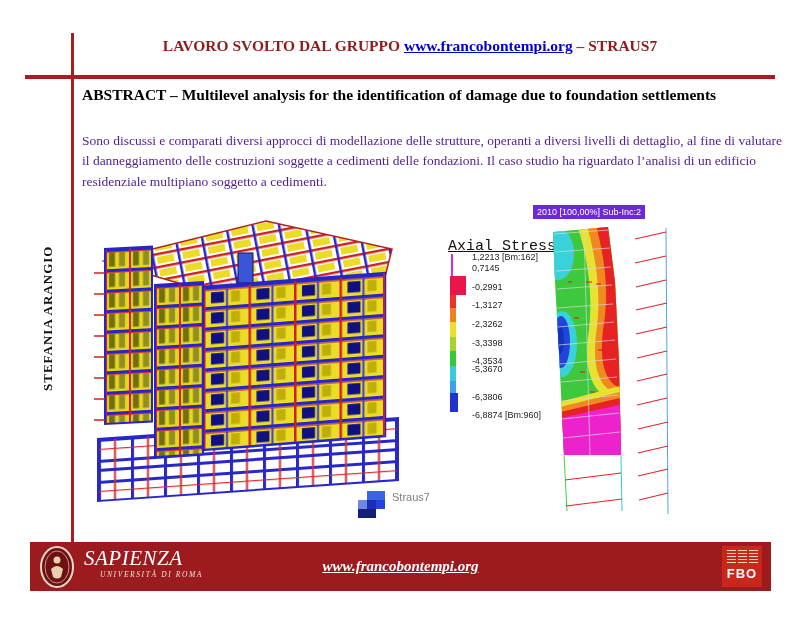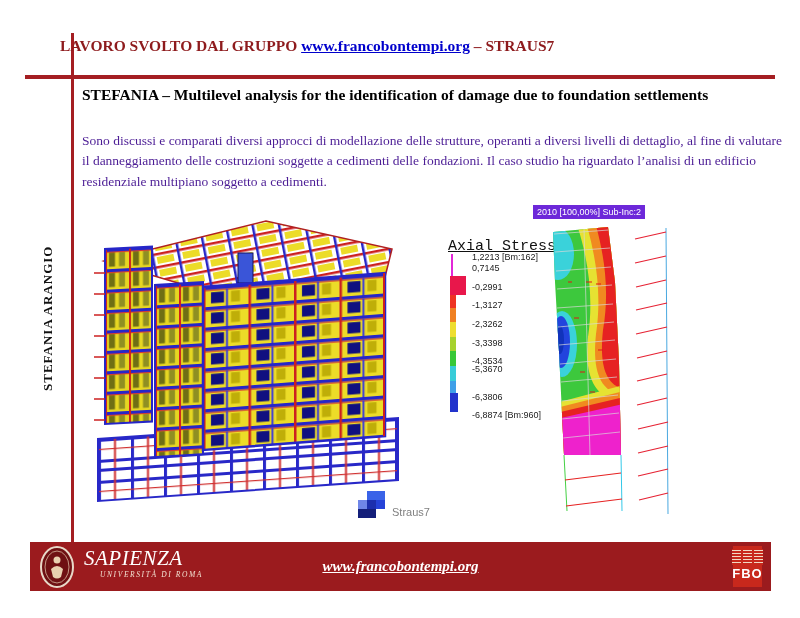--- a/index.html
+++ b/index.html
@@ -4,40 +4,40 @@
 <style>
   html,body{margin:0;padding:0;background:#fff;}
   .slide{position:relative;width:800px;height:618px;background:#ffffff;
          font-family:"Liberation Serif",serif;overflow:hidden;}
 
   
   .vline{position:absolute;left:71px;top:33px;width:3px;height:509px;background:#a41e22;}
   .hline{position:absolute;left:25px;top:75px;width:750px;height:4px;background:#a41e22;}
 
   
-  .header{position:absolute;left:60px;right:40px;top:37px;text-align:left;
+  .header{position:absolute;left:60px;right:40px;top:37px;text-align:center;
           font-weight:bold;font-size:15.5px;color:#8e1b1d;white-space:nowrap;}
   .header a{color:#0000cc;text-decoration:underline;cursor:pointer;}
 
   
   .author{position:absolute;left:40px;top:216px;height:175px;
           writing-mode:vertical-rl;transform:rotate(180deg);
           font-weight:bold;font-size:13px;color:#111;letter-spacing:1px;white-space:nowrap;}
 
   
   .abstract-title{position:absolute;left:82px;top:84px;width:700px;
                   font-weight:bold;font-size:15.5px;color:#000;line-height:1.45;}
   .abstract-body{position:absolute;left:82px;top:131px;width:708px;
                  font-size:13.5px;color:#4c1d95;line-height:1.5;}
 
   
   .building{position:absolute;left:90px;top:213px;width:335px;height:300px;}
   .contour{position:absolute;left:538px;top:222px;width:135px;height:300px;}
 
-  .straus-logo{position:absolute;left:358px;top:491px;display:flex;align-items:flex-end;gap:7px;
+  .straus-logo{position:absolute;left:358px;top:491px;display:flex;align-items:flex-start;gap:7px;
                font-family:"Liberation Sans",sans-serif;}
   .sq-grid{display:grid;grid-template-columns:repeat(3,9px);grid-template-rows:repeat(3,9px);}
   .sq-grid span{width:9px;height:9px;}
   .straus-text{font-size:11px;color:#808080;}
 
   .banner{position:absolute;left:533px;top:205px;background:#6d28d9;color:#fff;
           font-family:"Liberation Sans",sans-serif;font-size:9px;line-height:12px;
           padding:1px 4px;white-space:nowrap;}
 
   
@@ -52,21 +52,21 @@
 
   
   .footer{position:absolute;left:30px;top:542px;width:741px;height:49px;background:#9b1b1e;}
   .sap-logo{position:absolute;left:6px;top:3px;}
   .sap-text{position:absolute;left:54px;top:6px;color:#fff;line-height:1;font-style:italic;}
   .sap-name{font-size:21px;letter-spacing:0.5px;}
   .sap-sub{font-size:7.5px;letter-spacing:1.6px;margin-top:2px;color:#f3e3d3;padding-left:16px;}
   .footer-link{position:absolute;left:0;right:0;top:15px;text-align:center;}
   .footer-link a{color:#fff;font-style:italic;font-weight:bold;font-size:15px;
                  text-decoration:underline;cursor:pointer;}
-  .seal{position:absolute;right:9px;top:4px;width:29px;height:41px;background:#c8281c;
+  .seal{position:absolute;right:9px;top:4px;width:40px;height:41px;background:#c8281c;
         display:flex;flex-direction:column;align-items:center;justify-content:flex-start;}
   .seal-glyphs{display:flex;gap:2px;margin-top:3px;}
   .seal-glyphs i{display:block;width:9px;height:16px;
      background:repeating-linear-gradient(#c8281c 0 1px,#f1d9c4 1px 2px,#c8281c 2px 3px);}
   .seal-text{color:#fff;font-family:"Liberation Sans",sans-serif;font-weight:bold;
              font-size:13px;letter-spacing:1px;line-height:18px;}
 </style>
 </head>
 <body>
 
@@ -74,21 +74,21 @@
 
   <div class="vline"></div>
   <div class="hline"></div>
 
   <div class="header">
     <span>LAVORO SVOLTO DAL GRUPPO </span><a>www.francobontempi.org</a><span> – STRAUS7</span>
   </div>
 
   <div class="author">STEFANIA ARANGIO</div>
 
-  <div class="abstract-title">STEFANIA – Multilevel analysis for the identification of damage due to foundation settlements</div>
+  <div class="abstract-title">ABSTRACT – Multilevel analysis for the identification of damage due to foundation settlements</div>
   <div class="abstract-body">Sono discussi e comparati diversi approcci di modellazione delle strutture, operanti a diversi livelli di dettaglio, al fine di valutare il danneggiamento delle costruzioni soggette a cedimenti delle fondazioni. Il caso studio ha riguardato l’analisi di un edificio residenziale multipiano soggetto a cedimenti.</div>
 
   <svg class="building" viewBox="0 0 335 300">
     <defs>
       <pattern id="pFront" width="45.5" height="20.4" patternUnits="userSpaceOnUse">
         <rect width="45.5" height="20.4" fill="#ecdc28"></rect>
         <rect x="8" y="6" width="13" height="11" fill="#101080"></rect>
         <rect x="28" y="6" width="9" height="11" fill="#bfae08"></rect>
         <rect x="0" y="0" width="45.5" height="3.5" fill="#2626c8"></rect>
         <rect x="0" y="3.5" width="45.5" height="1" fill="#d83030"></rect>

